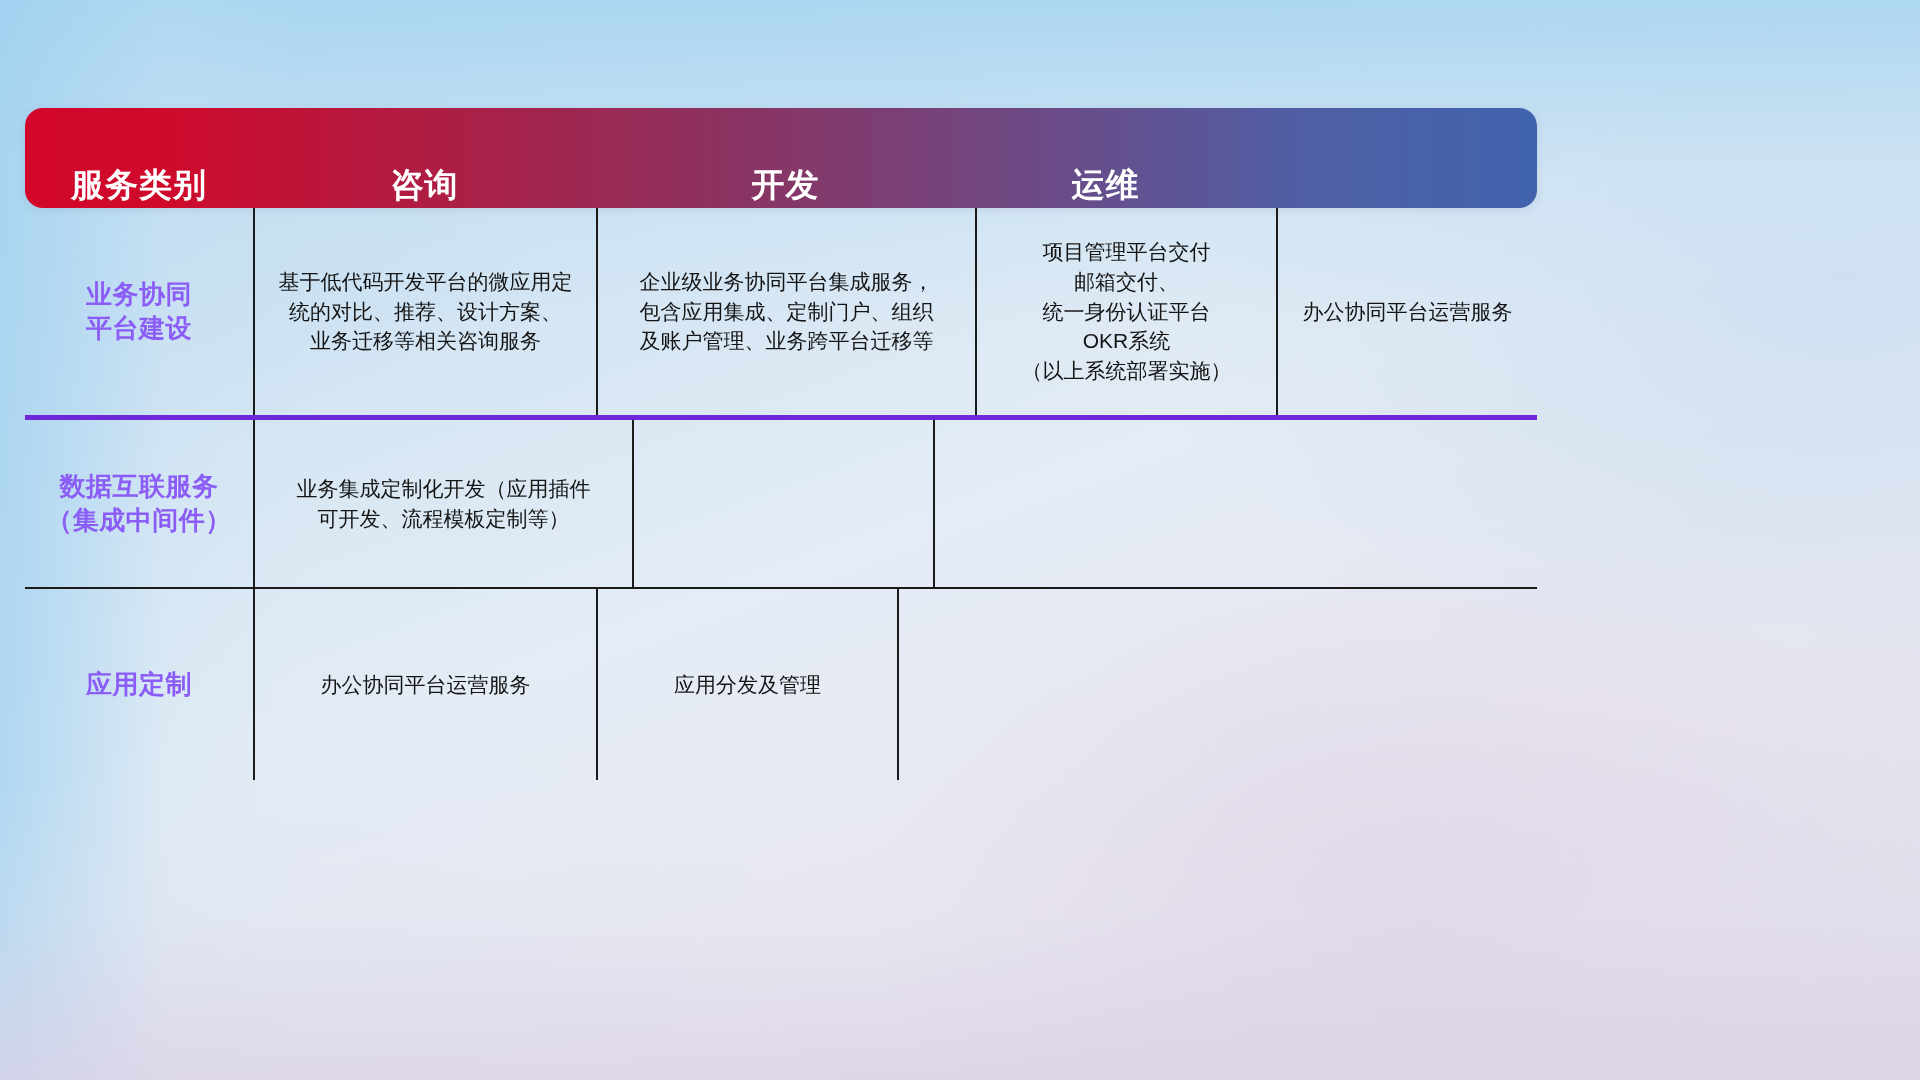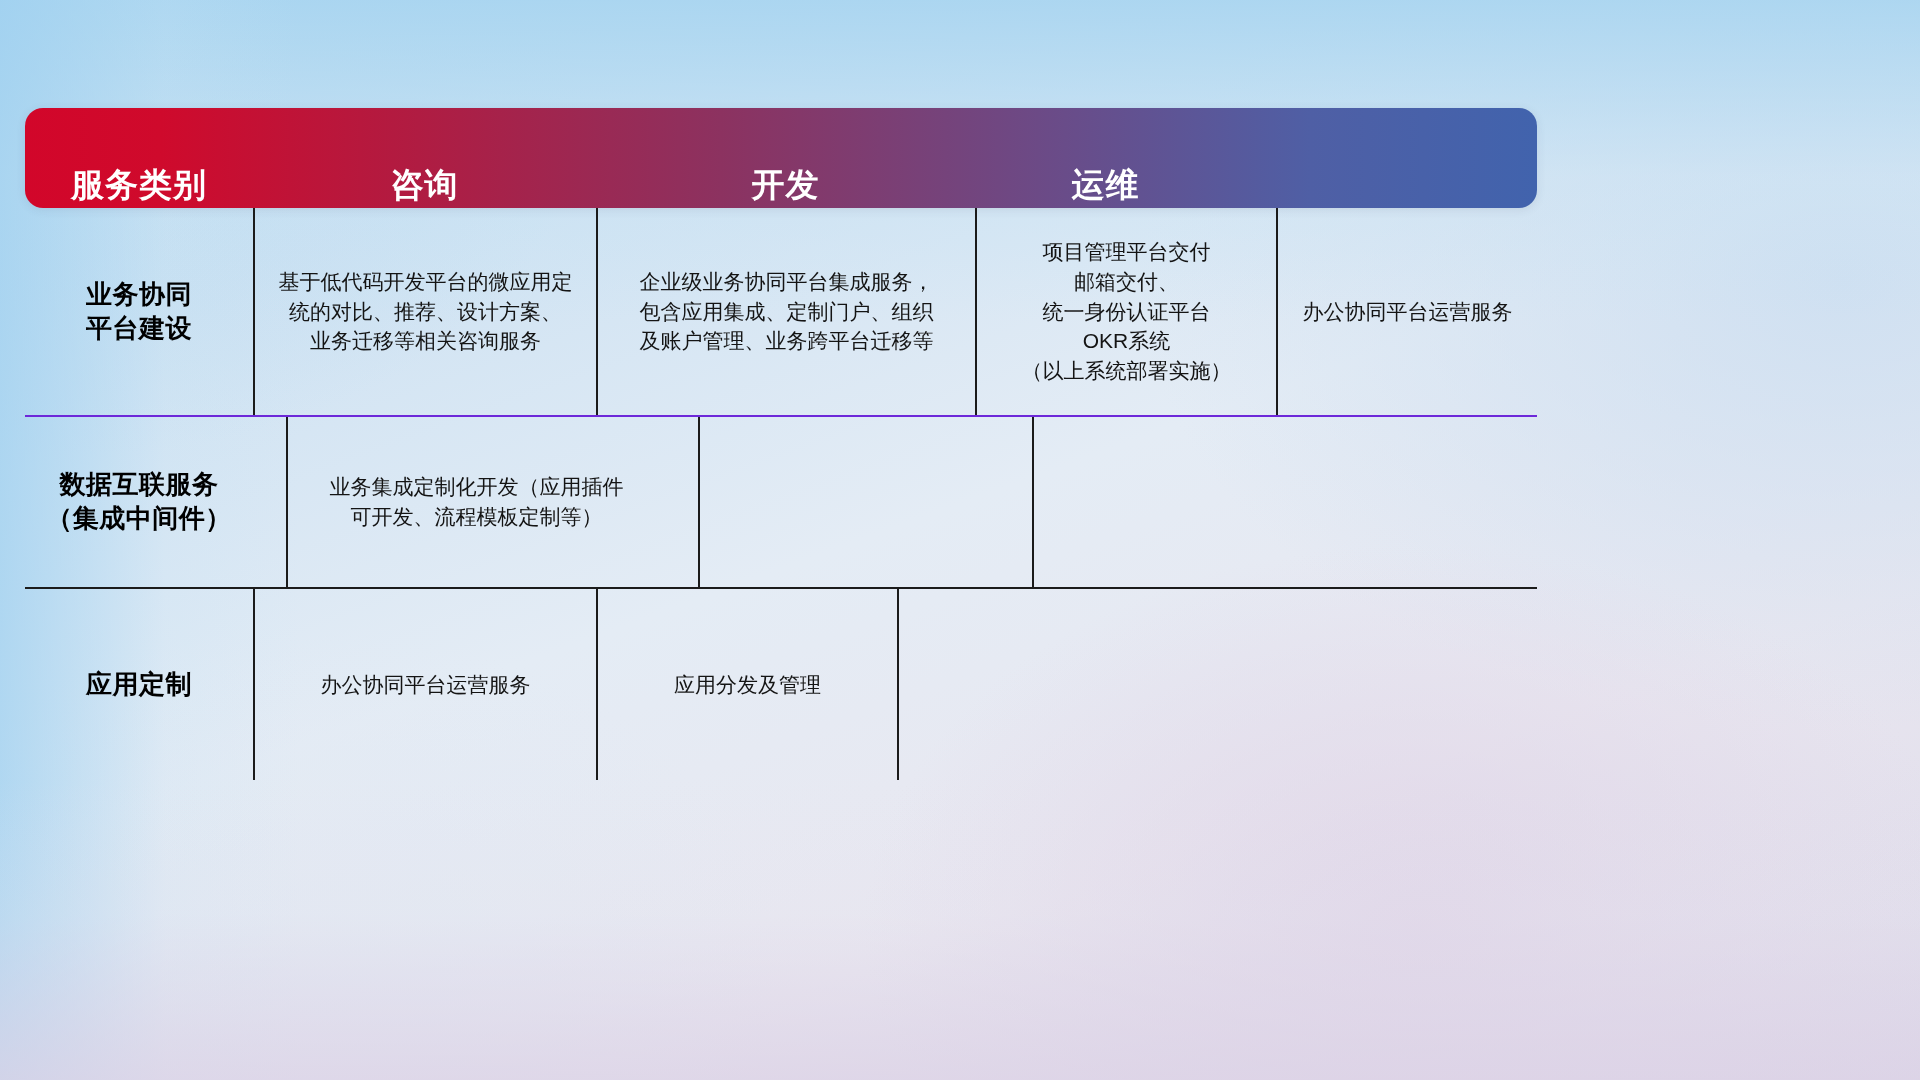--- a/index.html
+++ b/index.html
@@ -85,39 +85,39 @@
     width: 1512px;
     height: 572px;
     display: flex;
     flex-direction: column;
   }
   .trow {
     display: flex;
     box-sizing: border-box;
   }
   .trow.r0 { height: 207px; }
-  .trow.r1 { height: 172px; border-top: 2px solid #6d28d9; gap: 33px; }
+  .trow.r1 { height: 172px; border-top: 5px solid #6d28d9; }
   .trow.r2 { height: 193px; border-top: 2px solid #1b1b1b; }
 
   .tcell {
     box-sizing: border-box;
     display: flex;
     align-items: center;
     justify-content: center;
     padding: 4px 10px;
     text-align: center;
     color: #141414;
     font-size: 21px;
     line-height: 1.42;
     white-space: pre-line;
   }
   .tcell.vline { border-left: 2px solid #1b1b1b; }
 
   .cat-cell {
-    color: #000000;
+    color: #8b5cf6;
     font-weight: bold;
     font-size: 26px;
     line-height: 1.30;
     letter-spacing: 0.5px;
   }
 
   .tcell.empty { }
 </style>
 </head>
 <body>

